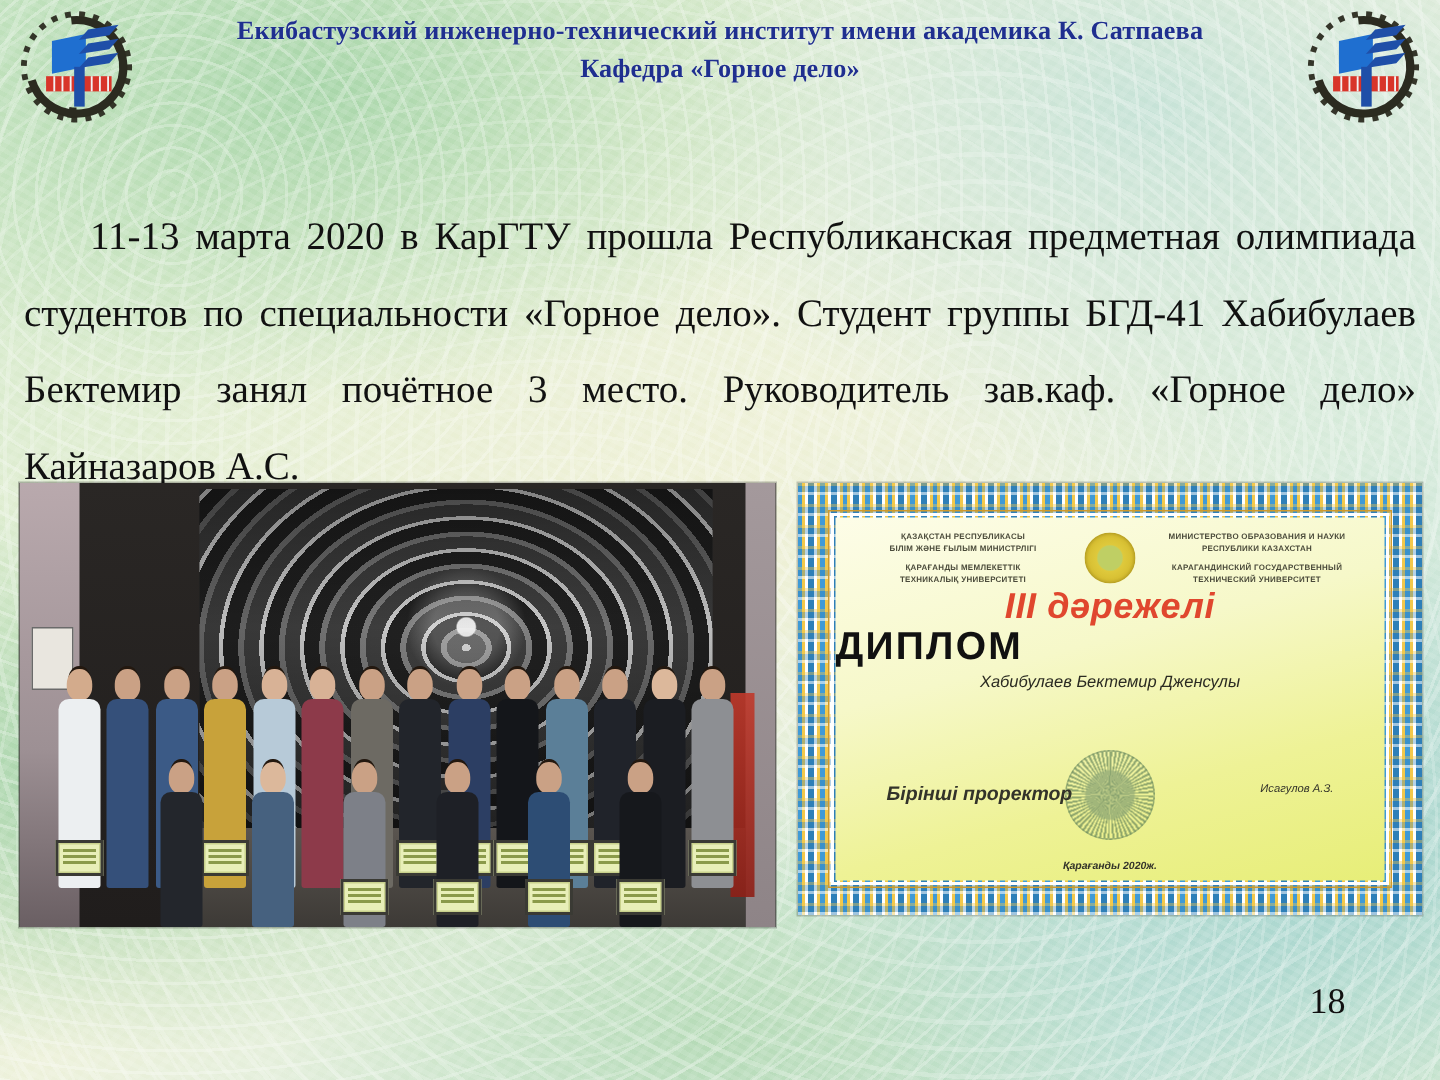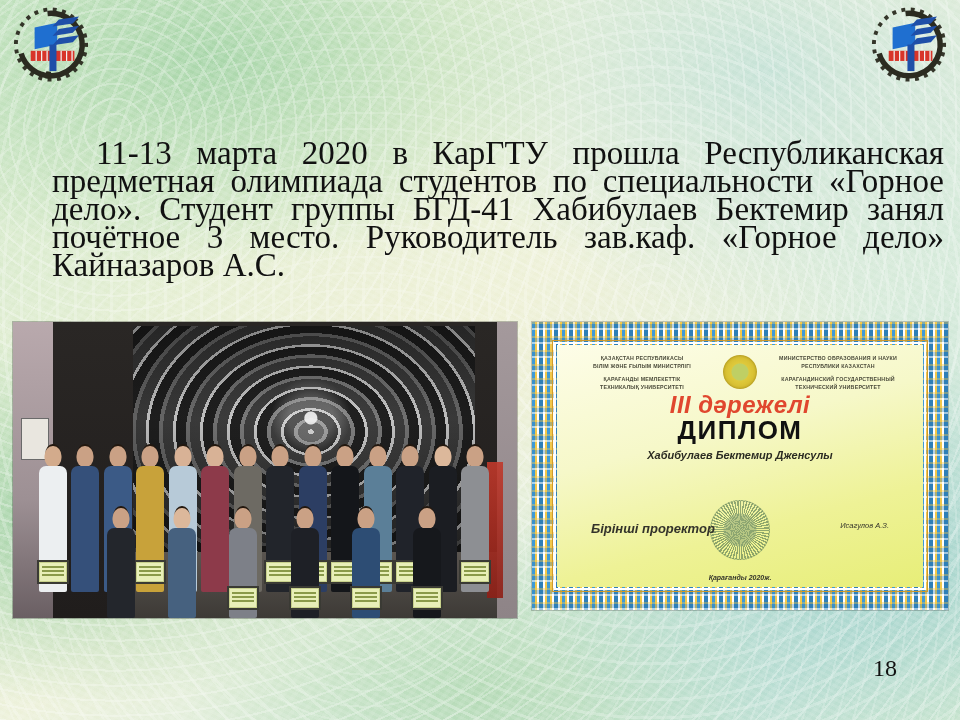--- a/index.html
+++ b/index.html
@@ -72,28 +72,27 @@
     white-space: nowrap;
   }
   .header-line.sub { font-size: 17.5px; }
 
   
   .body-text {
     position: absolute;
     left: 16px;
     right: 16px;
     top: 106px;
-    font-size: 33px;
-    line-height: 28px;
+    font-size: 26px;
+    line-height: 51px;
     color: #111111;
     text-align: justify;
     text-justify: inter-word;
     text-indent: 44px;
     font-family: "Liberation Serif", serif;
-    margin-left: 36px;
   }
 
   
   .photo {
     position: absolute;
     left: 13px;
     top: 322px;
     width: 504px;
     height: 296px;
     background: #221f1e;
@@ -273,35 +272,35 @@
     color: #e0472e;
     font-family: "Liberation Sans", sans-serif;
     font-style: italic;
     font-weight: bold;
     font-size: 24px;
     letter-spacing: 0.4px;
   }
   .dip-title {
     position: absolute;
     top: 70px; left: 0; right: 0;
-    text-align: center;
+    text-align: left;
     color: #111111;
     font-family: "Liberation Sans", sans-serif;
     font-weight: bold;
     font-size: 26px;
     letter-spacing: 1.5px;
   }
   .dip-name {
     position: absolute;
     top: 104px; left: 0; right: 0;
     text-align: center;
     color: #2b2b22;
     font-family: "Liberation Sans", sans-serif;
     font-style: italic;
-    font-weight: bold;
+    font-weight: normal;
     font-size: 11px;
   }
   .dip-reason {
     position: absolute;
     top: 120px; left: 0; right: 0;
     text-align: center;
     color: #33332a;
     font-family: "Liberation Sans", sans-serif;
     font-style: italic;
     font-weight: bold;
@@ -392,20 +391,24 @@
           <line x1="45" y1="60" x2="45" y2="73"></line>
           <line x1="63" y1="60" x2="63" y2="73"></line>
           <line x1="70" y1="60" x2="70" y2="73"></line>
           <line x1="77" y1="60" x2="77" y2="73"></line>
         </g>
 
         <rect x="48" y="52" width="9" height="34" fill="#1f4fa8"></rect>
       </svg>
     </div>
 
+    <div class="header-titles">
+      <div class="header-line">Екибастузский инженерно-технический институт имени академика К. Сатпаева</div>
+      <div class="header-line sub">Кафедра «Горное дело»</div>
+    </div>
 
     <div class="logo right">
       <svg viewBox="0 0 100 100" width="78" height="78" aria-hidden="true">
         <circle cx="50" cy="52" r="40" fill="none" stroke="#2b2b20" stroke-width="7" stroke-dasharray="150 70" transform="rotate(-52 50 52)"></circle>
         <circle cx="50" cy="52" r="45" fill="none" stroke="#2b2b20" stroke-width="5" stroke-dasharray="5 7" stroke-dashoffset="2" transform="rotate(-46 50 52)" stroke-linecap="butt" opacity="0.95"></circle>
         <path d="M29 30 L58 24 L58 52 L29 58 Z" fill="#1f6fd0"></path>
         <path d="M60 20 L86 16 L78 25 L52 29 Z" fill="#1f4fa8"></path>
         <path d="M60 32 L86 28 L78 37 L52 41 Z" fill="#1f4fa8"></path>
         <path d="M60 44 L86 40 L78 49 L52 53 Z" fill="#1f4fa8"></path>
         <rect x="24" y="60" width="56" height="13" fill="#d8352a"></rect>

